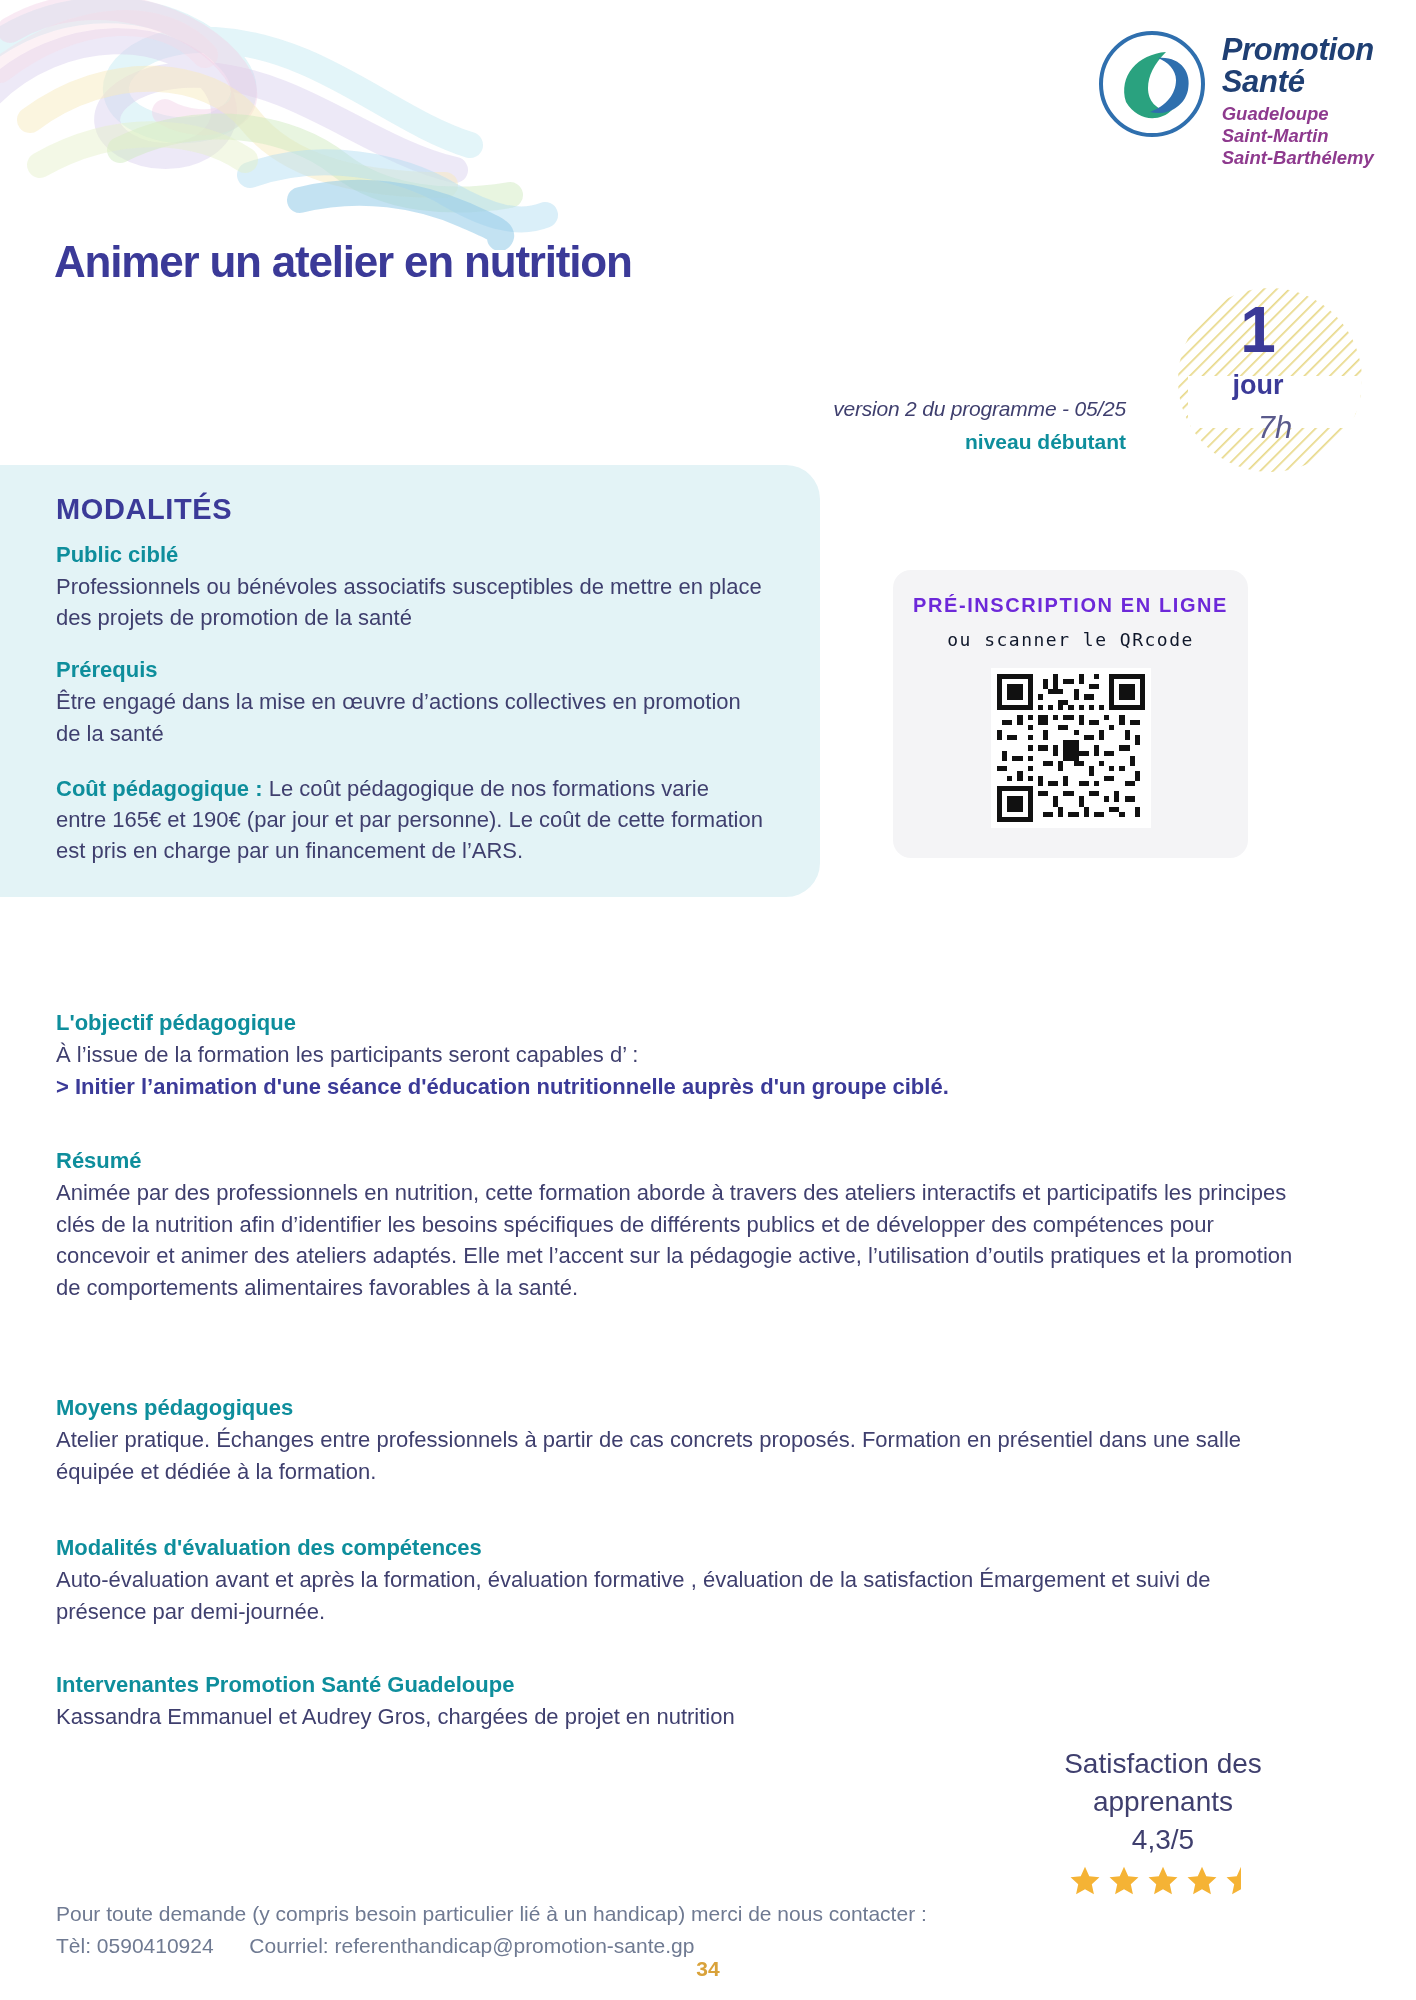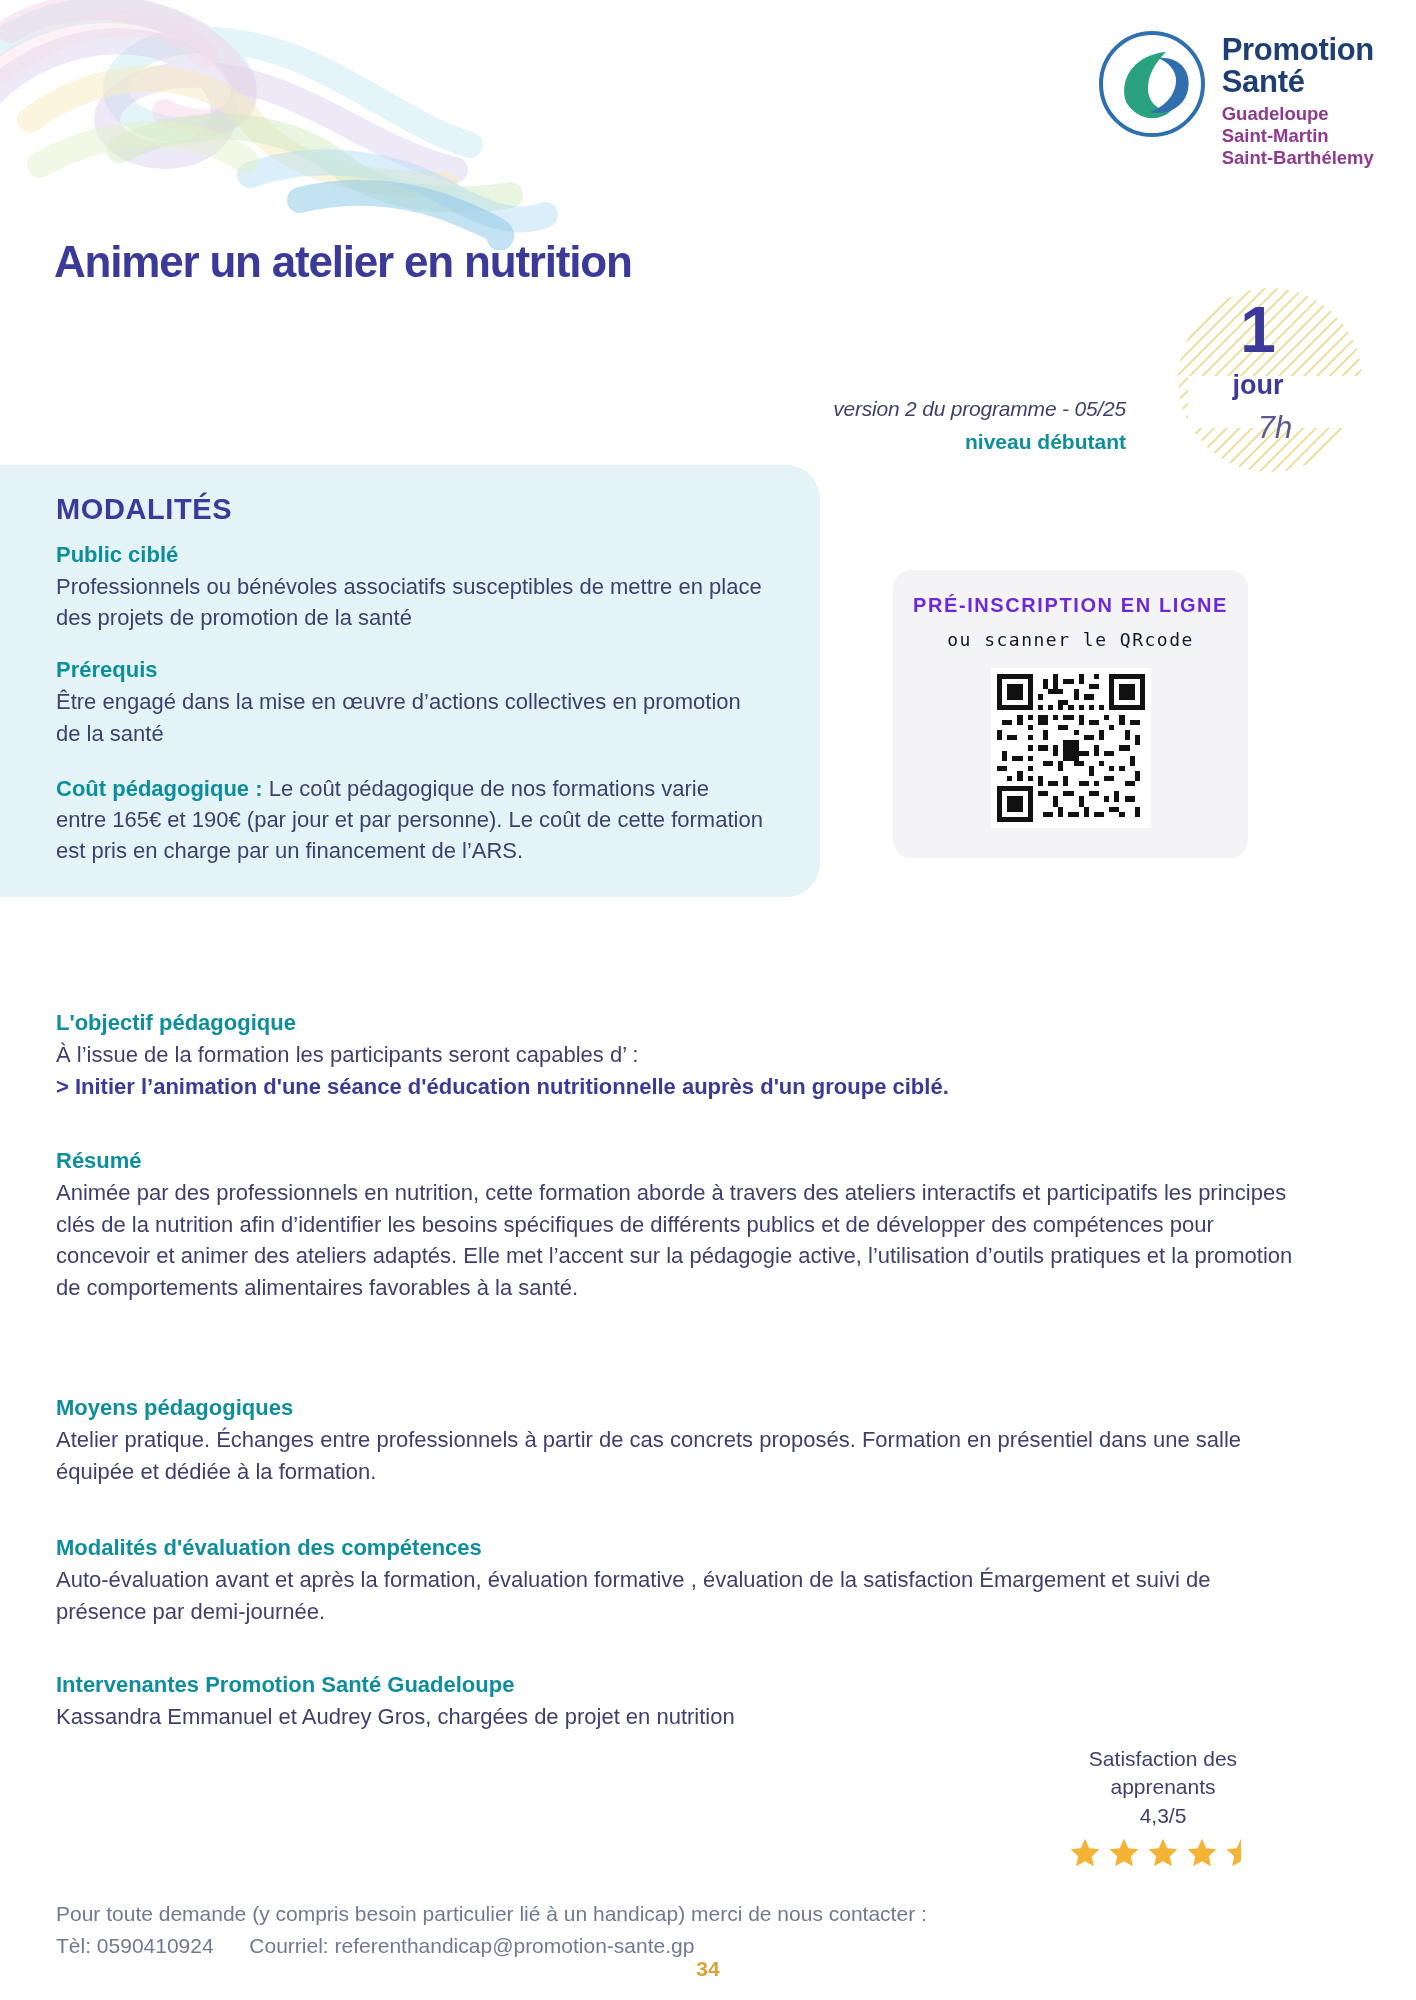--- a/index.html
+++ b/index.html
@@ -28,21 +28,21 @@
   
   .logo {
     position: absolute;
     right: 42px;
     top: 28px;
     display: flex;
     align-items: flex-start;
     gap: 14px;
   }
   .logo-mark { width: 112px; height: 112px; flex: none; }
-  .logo-text { padding-top: 6px; }
+  .logo-text { padding-top: 6px; font-style: italic; }
   .logo-title {
     font-size: 31px;
     font-weight: bold;
     color: #1f3f73;
     line-height: 1.03;
     letter-spacing: -0.3px;
   }
   .logo-sub {
     font-size: 18.5px;
     font-weight: bold;
@@ -215,21 +215,21 @@
 
   
   .satisfaction {
     position: absolute;
     right: 118px;
     top: 1745px;
     width: 270px;
     text-align: center;
   }
   .sat-text {
-    font-size: 21px;
+    font-size: 28px;
     color: #3f3f6e;
     line-height: 1.35;
   }
   .stars {
     margin-top: 6px;
     display: flex;
     justify-content: center;
     gap: 5px;
   }
 

